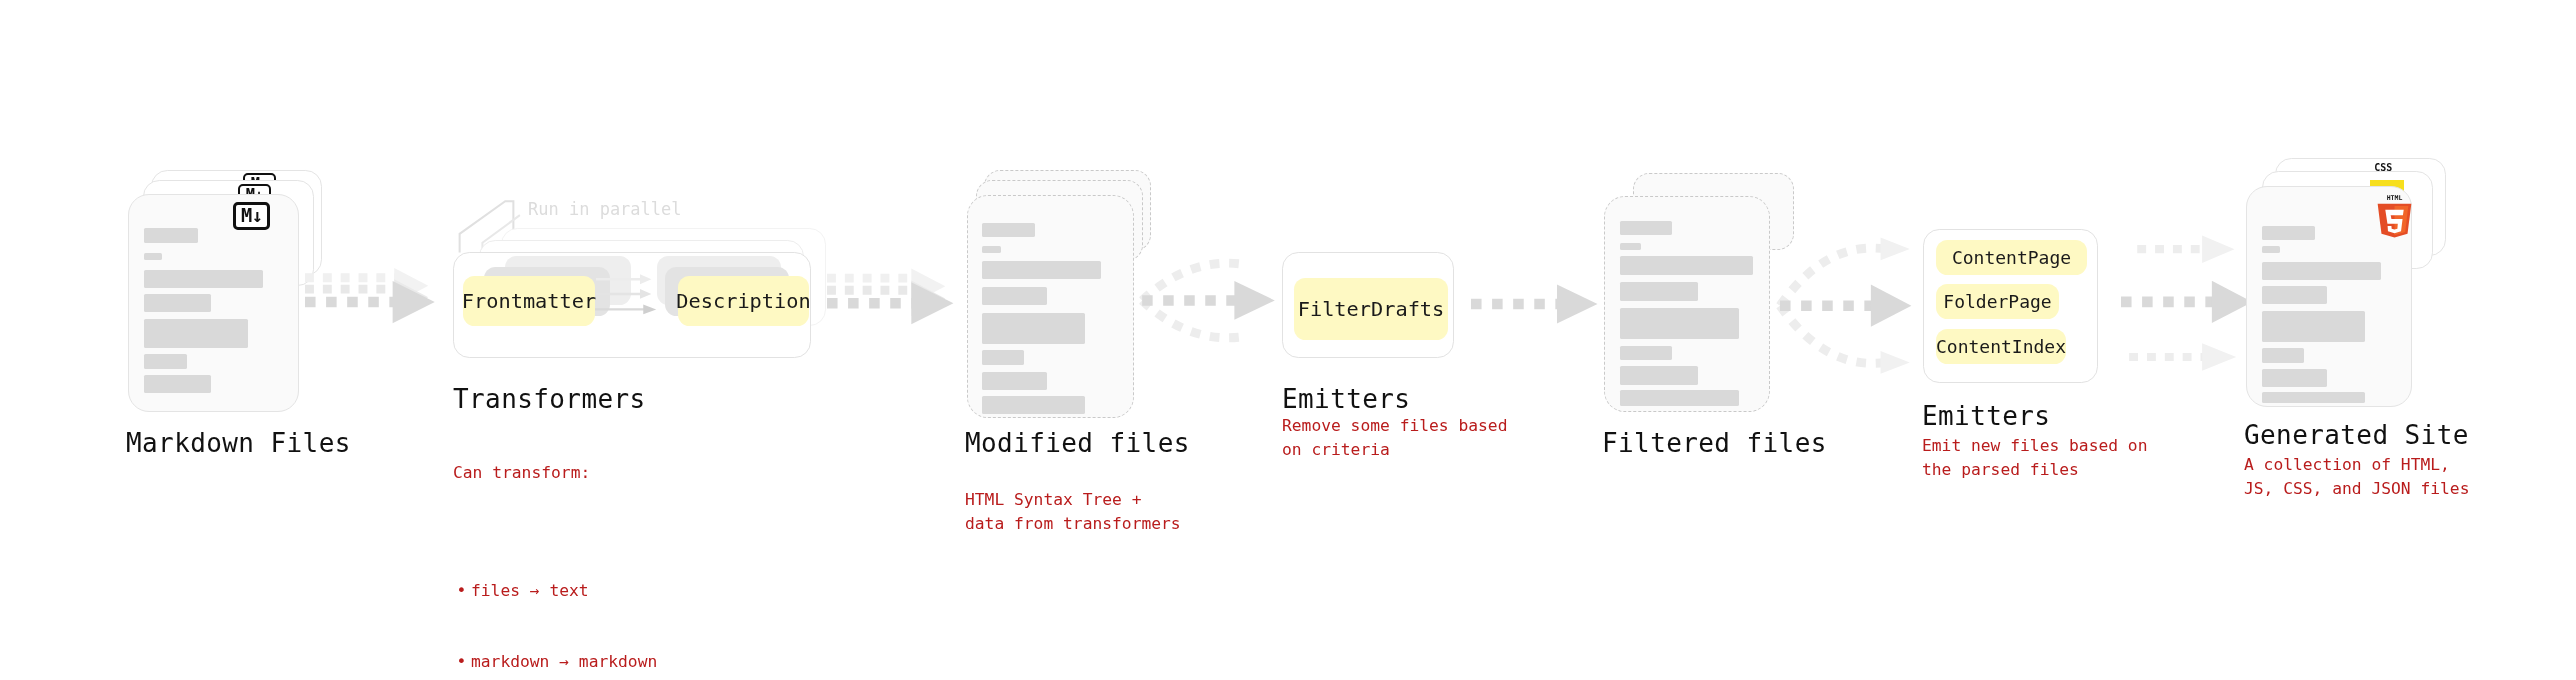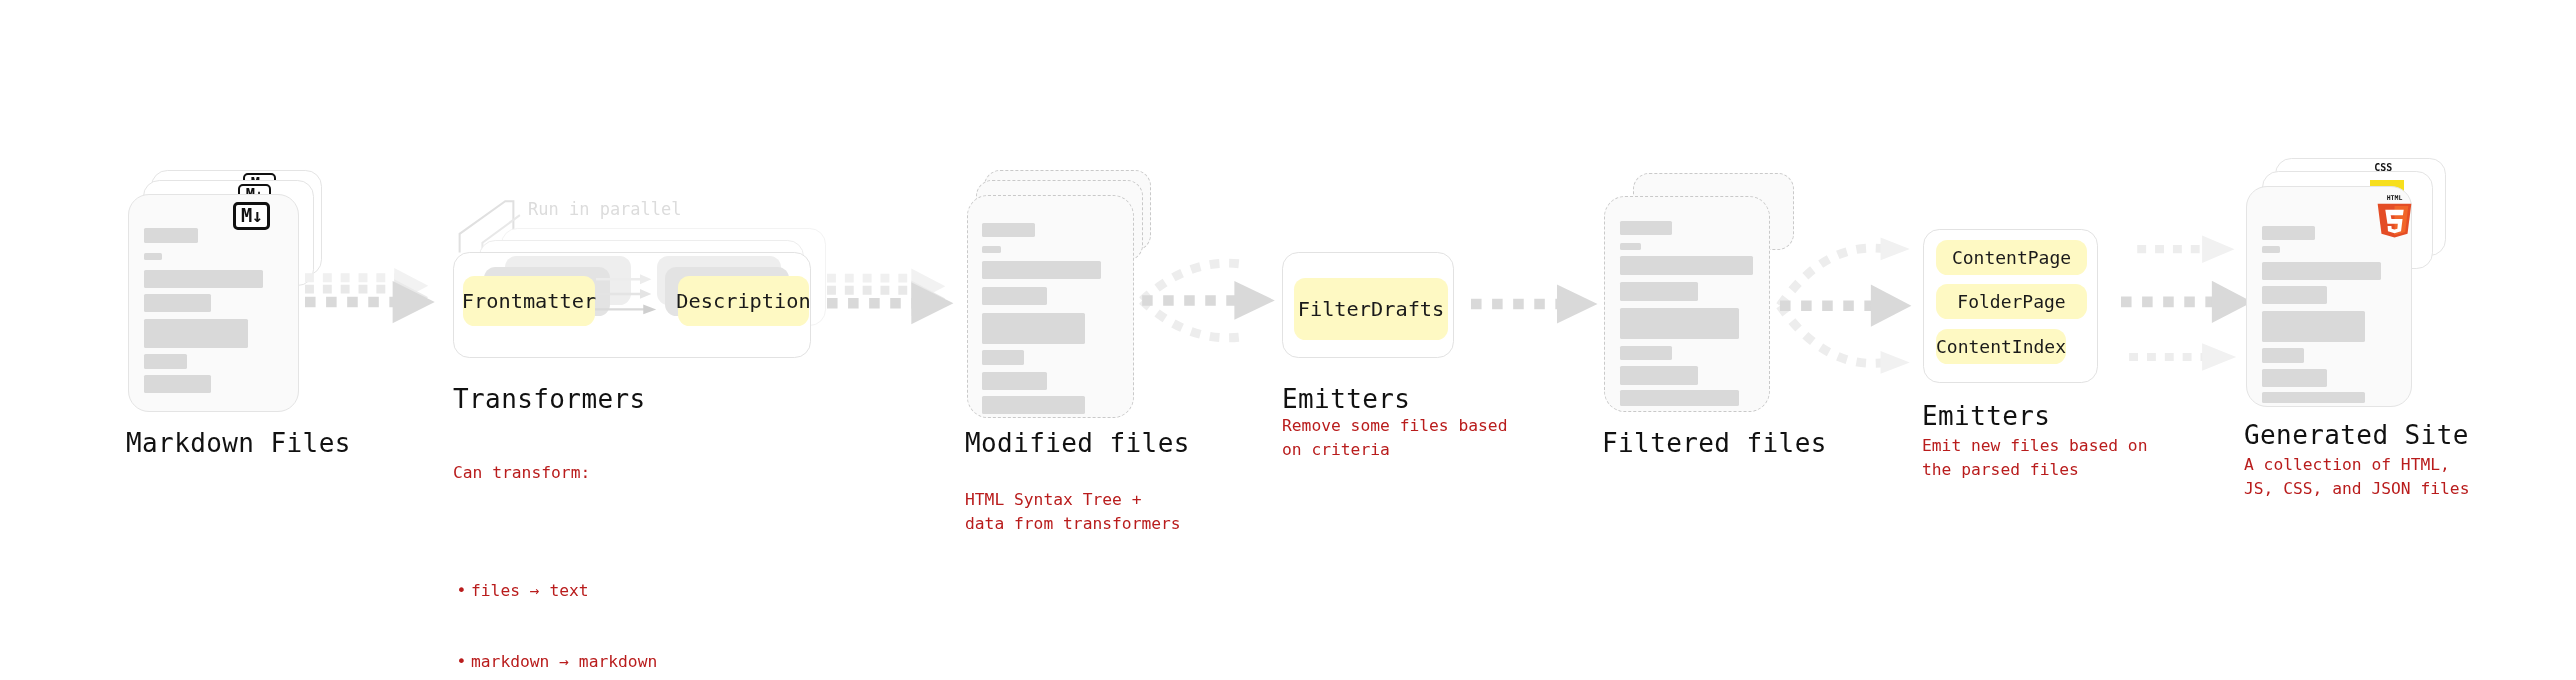--- a/index.html
+++ b/index.html
@@ -278,21 +278,21 @@
     <polygon points="124,132 160,146 124,160" fill="#f1f1f1"></polygon>
     <g stroke="#d9d9d9" stroke-width="13" stroke-dasharray="13 13" fill="none">
       <line x1="0" y1="76" x2="120" y2="76"></line>
     </g>
     <polygon points="112,50 162,76 112,102" fill="#d9d9d9"></polygon>
   </svg>
 
   <div class="node">
     <div class="panel" style="left:1923px;top:229px;width:175px;height:154px;"></div>
     <div class="pill" style="left:1936px;top:240px;width:151px;height:35px;font-size:18px;">ContentPage</div>
-    <div class="pill" style="left:1936px;top:284px;width:151px;height:35px;font-size:18px;">FolderPage</div>
+    <div class="pill" style="left:1936px;top:284px;width:123px;height:35px;font-size:18px;">FolderPage</div>
     <div class="pill" style="left:1936px;top:329px;width:130px;height:35px;font-size:18px;">ContentIndex</div>
 
     <div class="title" style="left:1922px;top:401px;">Emitters</div>
     <div class="sub" style="left:1922px;top:434px;">Emit new files based on
 the parsed files</div>
   </div>
 
   <svg style="left:2121px;top:237px;width:146px;height:146px;" viewBox="0 0 180 180" width="146" height="146">
     <g stroke="#ededed" stroke-width="10" stroke-dasharray="11 11" fill="none">
       <line x1="20" y1="15" x2="106" y2="15"></line>

